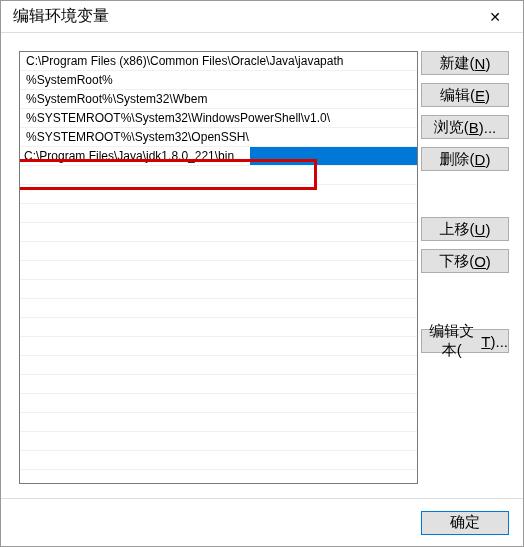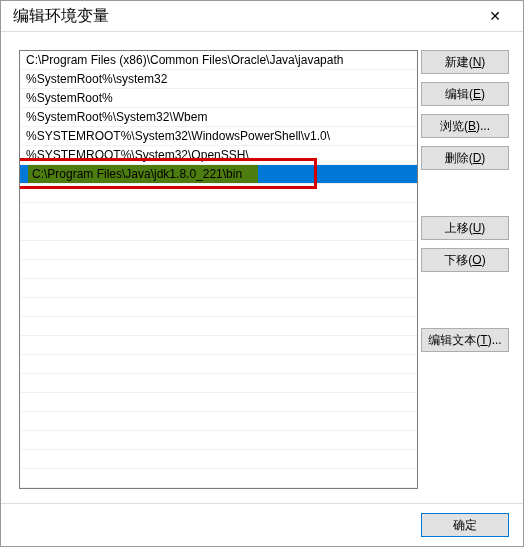--- a/index.html
+++ b/index.html
@@ -63,24 +63,24 @@
   white-space: nowrap;
   overflow: hidden;
   border-bottom: 1px solid #f0f0f0;
   position: relative;
 }
 .row.editing {
   background: #0078d7;
 }
 .edit-input {
   position: absolute;
-  left: 8px;
+  left: 0;
   top: 0;
   height: 18px;
-  background: #4d7c0f;
+  background: #ffffff;
   color: #000;
   font-family: inherit;
   font-size: 12px;
   padding: 0 4px;
   border: none;
   outline: none;
   width: 230px;
 }
 .highlight-box {
   position: absolute;
@@ -93,21 +93,21 @@
   display: flex;
   flex-direction: column;
   gap: 8px;
 }
 .btn-col .gap-sm { height: 30px; }
 .btn-col .gap-lg { height: 40px; }
 .btn {
   height: 24px;
   background: #e1e1e1;
   border: 1px solid #adadad;
-  font-size: 12px;
+  font-size: 15px;
   text-align: center;
   cursor: pointer;
   display: flex;
   align-items: center;
   justify-content: center;
   color: #000;
 }
 .footer {
   height: 48px;
   border-top: 1px solid #ddd;
@@ -130,21 +130,20 @@
     <span class="titlebar-title">编辑环境变量</span>
     <div class="close-btn">
       <span>✕</span>
     </div>
   </div>
 
   <div class="content">
     <div class="list-wrap">
       <div class="list" id="list">
           <div class="row">C:\Program Files (x86)\Common Files\Oracle\Java\javapath</div>
-          <div class="row">%SystemRoot%\system32</div>
           <div class="row">%SystemRoot%</div>
           <div class="row">%SystemRoot%\System32\Wbem</div>
           <div class="row">%SYSTEMROOT%\System32\WindowsPowerShell\v1.0\</div>
           <div class="row">%SYSTEMROOT%\System32\OpenSSH\</div>
           <div class="row editing">
             <input class="edit-input" value="C:\Program Files\Java\jdk1.8.0_221\bin" style="">
           </div>
           <div class="row"></div>
           <div class="row"></div>
           <div class="row"></div>

